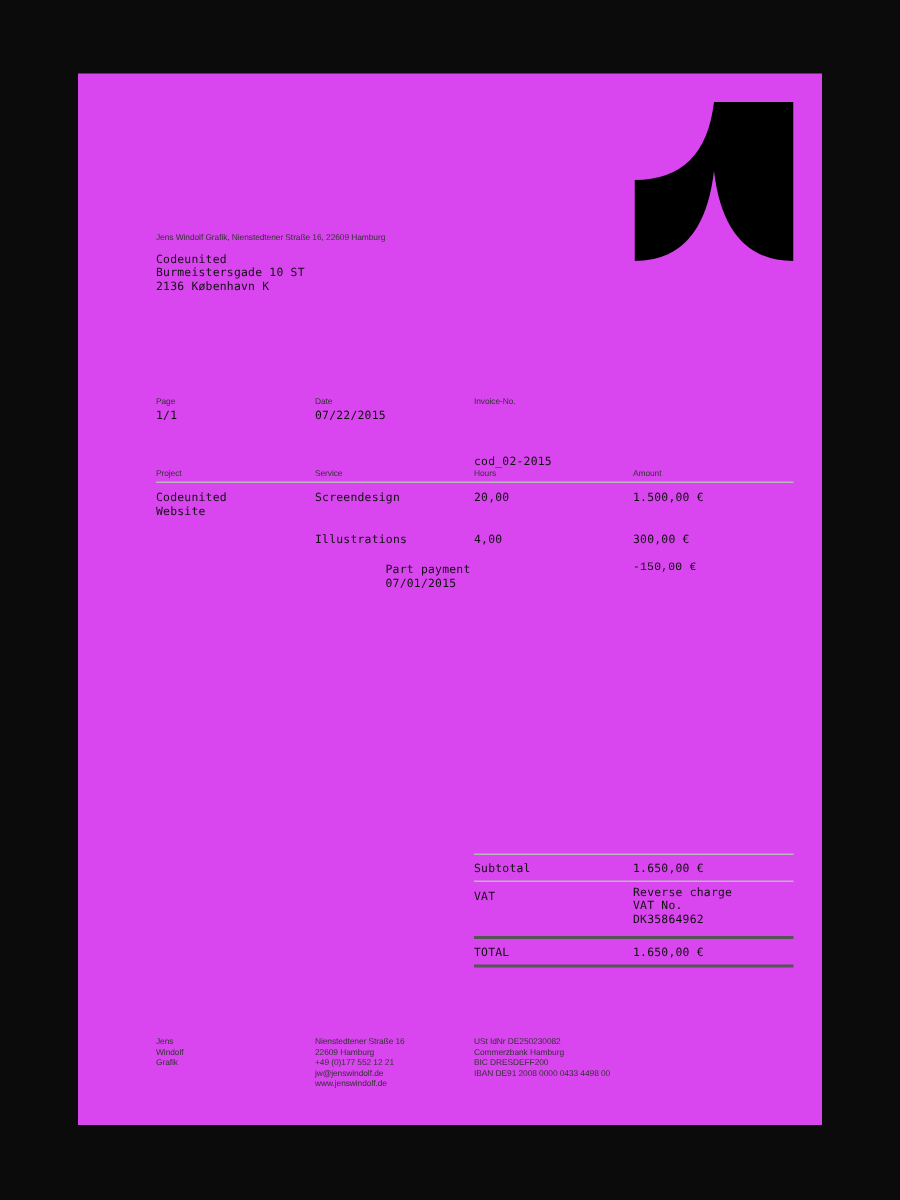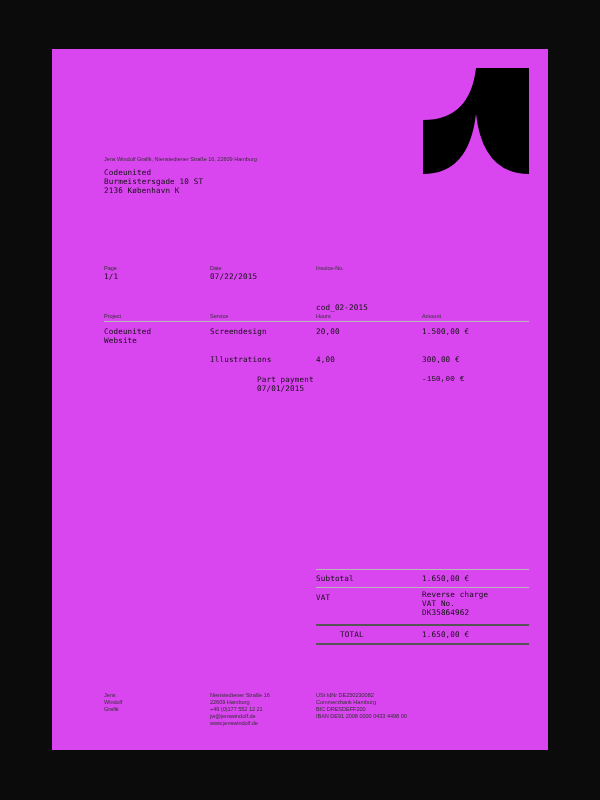--- a/index.html
+++ b/index.html
@@ -104,21 +104,21 @@
   <div class="hr-thin" style="left:264px; top:538px; width:213px;"></div>
 
   <div class="abs mono" style="left:264px; top:544px;">VAT</div>
   <div class="abs mono line-block" style="left:370px; top:541px;">
     <div>Reverse charge</div>
     <div>VAT No.</div>
     <div>DK35864962</div>
   </div>
 
   <div class="hr-thick" style="left:264px; top:575px; width:213px;"></div>
-  <div class="abs mono" style="left:264px; top:581px;margin-left:24px;">TOTAL</div>
+  <div class="abs mono" style="left:264px; top:581px;">TOTAL</div>
   <div class="abs mono" style="left:370px; top:581px;">1.650,00 €</div>
   <div class="hr-thick" style="left:264px; top:594px; width:213px;"></div>
 
   <div class="abs sans-sm line-block" style="left:52px; top:643px;">
     <div>Jens</div>
     <div>Windolf</div>
     <div>Grafik</div>
   </div>
 
   <div class="abs sans-sm line-block" style="left:158px; top:643px;">

